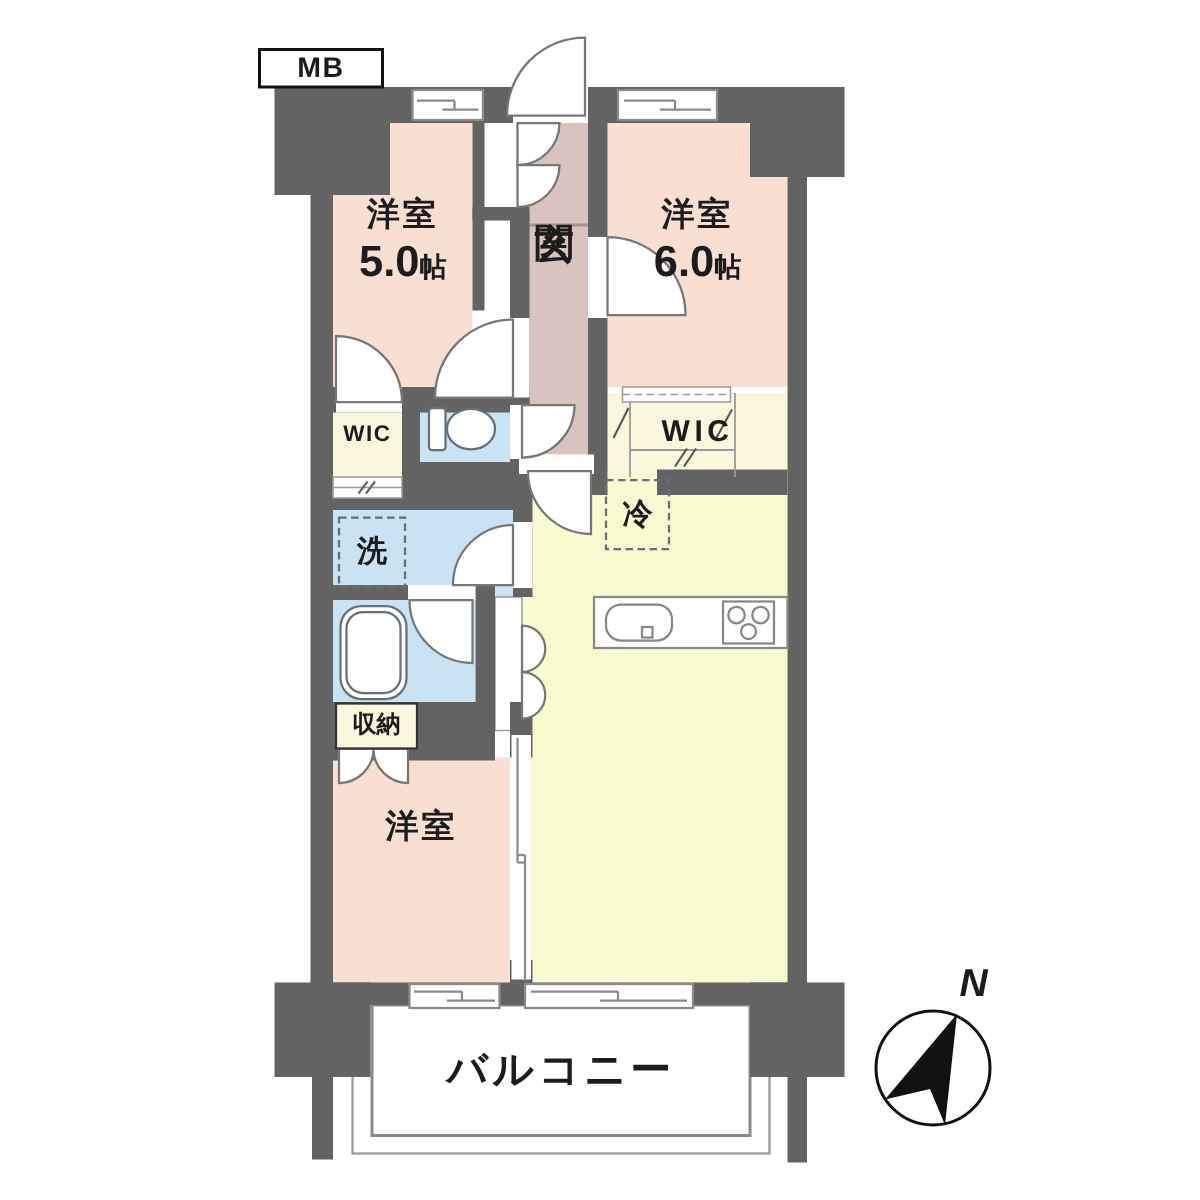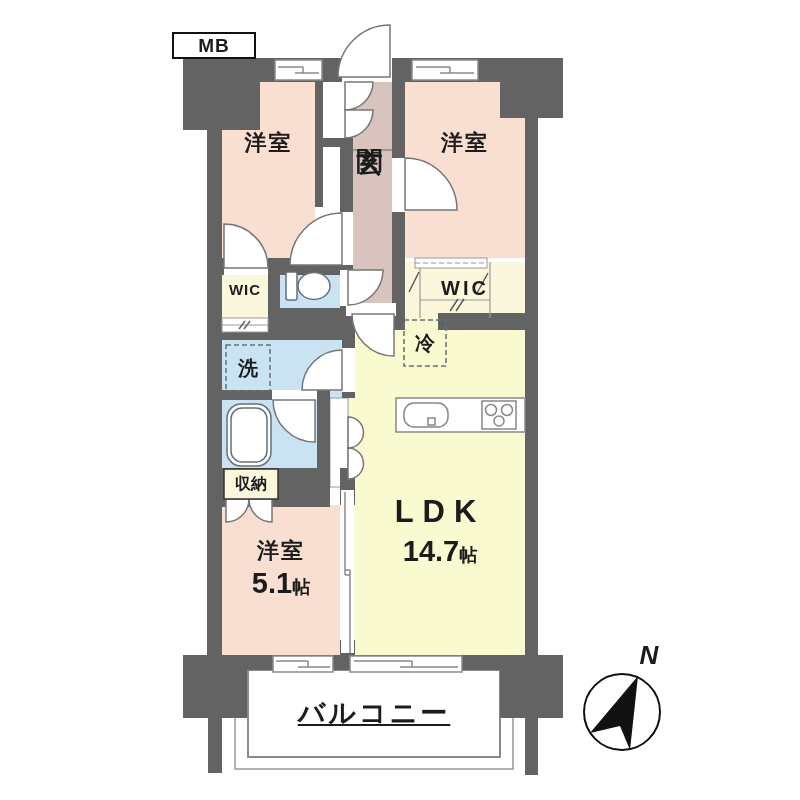--- a/index.html
+++ b/index.html
@@ -14,21 +14,21 @@
   .ldk-label .rsize{font-size:29px;display:block;margin-top:5px;}
   .ldk-label .unit{font-size:18px;}
   .mb-label{left:173px;top:33px;width:82px;height:25px;line-height:25px;font-size:19px;letter-spacing:1px;}
   .genkan-label{left:346px;top:90px;width:46px;height:78px;font-size:26px;
                 writing-mode:vertical-rl;text-orientation:upright;display:flex;align-items:center;justify-content:center;letter-spacing:2px;}
   .wic-left-label{left:222px;top:265px;width:46px;height:50px;line-height:50px;font-size:15px;letter-spacing:1px;}
   .wic-right-label{left:405px;top:262px;width:120px;height:52px;line-height:52px;font-size:20px;letter-spacing:3px;}
   .laundry-label{left:226px;top:345px;width:44px;height:46px;line-height:46px;font-size:20px;}
   .fridge-label{left:404px;top:320px;width:42px;height:46px;line-height:46px;font-size:20px;}
   .storage-label{left:224px;top:469px;width:54px;height:30px;line-height:30px;font-size:16px;}
-  .balcony-label{left:248px;top:670px;width:252px;height:87px;line-height:87px;font-size:27px;letter-spacing:3px;text-decoration:underline;}
+  .balcony-label{left:248px;top:670px;width:252px;height:87px;line-height:87px;font-size:27px;letter-spacing:3px;}
   .north-label{left:630px;top:640px;width:38px;height:30px;line-height:30px;font-size:26px;font-style:italic;}
   .b1{left:222px;top:130px;width:93px;}
   .b2{left:405px;top:130px;width:120px;}
   .b3{left:222px;top:538px;width:118px;}
   .ldk-label{left:355px;top:494px;width:170px;}
 </style>
 </head>
 <body>
 
 <div class="stage">
@@ -194,35 +194,32 @@
     <circle cx="622" cy="712" r="38" fill="#ffffff" stroke="#111" stroke-width="2"></circle>
     <polygon points="638,676 590,733 620,726 630,750" fill="#111"></polygon>
   </g>
 </svg>
 
 <div class="lbl mb-label">MB</div>
 <div class="lbl genkan-label">玄関</div>
 
 <div class="lbl room-label b1">
   <span class="rname">洋室</span>
+  <span class="rsize"><span>5.0</span><span class="unit">帖</span></span>
 </div>
 
 <div class="lbl room-label b2">
   <span class="rname">洋室</span>
+  <span class="rsize"><span>6.0</span><span class="unit">帖</span></span>
 </div>
 
 <div class="lbl room-label b3">
   <span class="rname">洋室</span>
-  <span class="rsize"><span>5.1</span><span class="unit">帖</span></span>
-</div>
-
-<div class="lbl ldk-label">
-  <span class="rname">LDK</span>
-  <span class="rsize"><span>14.7</span><span class="unit">帖</span></span>
-</div>
+</div>
+
 
 <div class="lbl wic-left-label">WIC</div>
 <div class="lbl wic-right-label">WIC</div>
 <div class="lbl laundry-label">洗</div>
 <div class="lbl fridge-label">冷</div>
 <div class="lbl storage-label">収納</div>
 <div class="lbl balcony-label">バルコニー</div>
 <div class="lbl north-label">N</div>
 </div>
 

